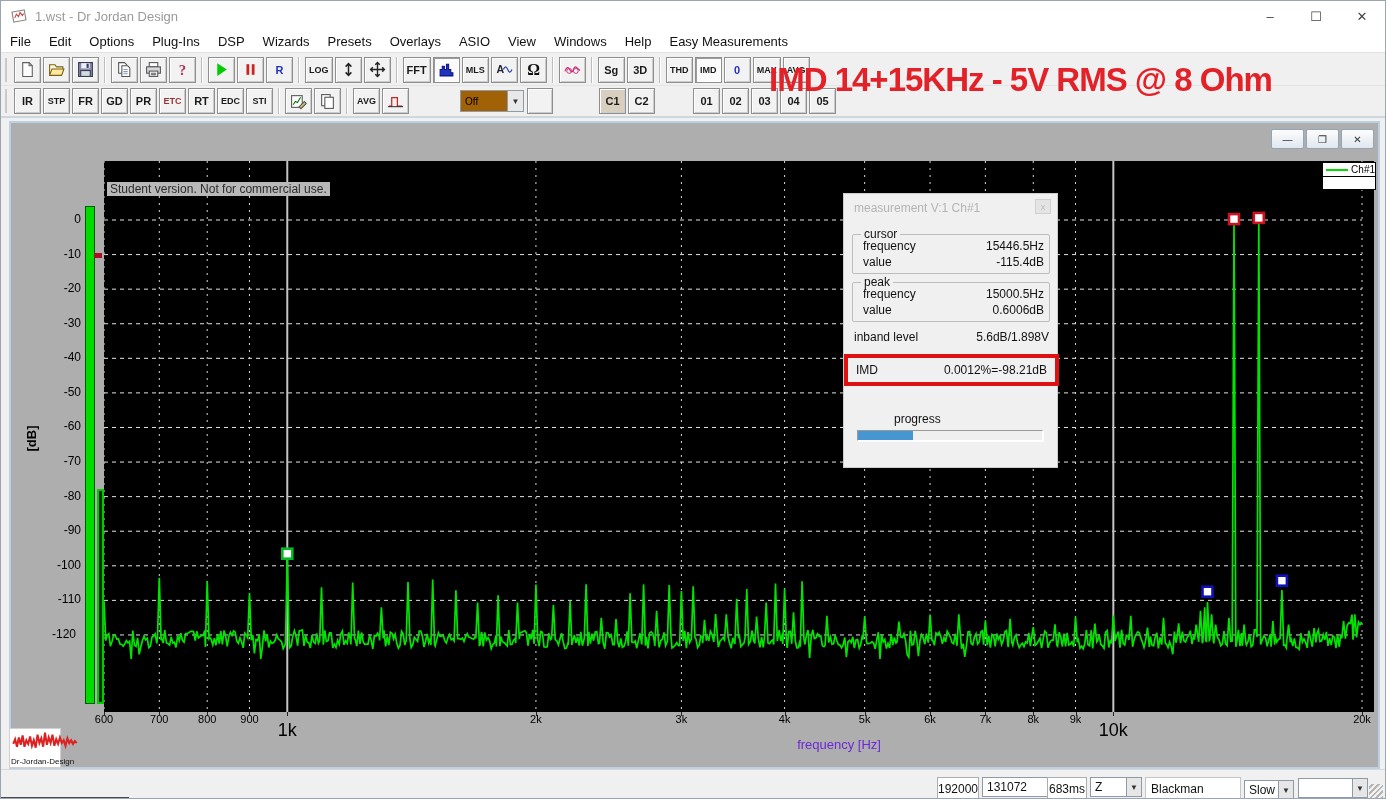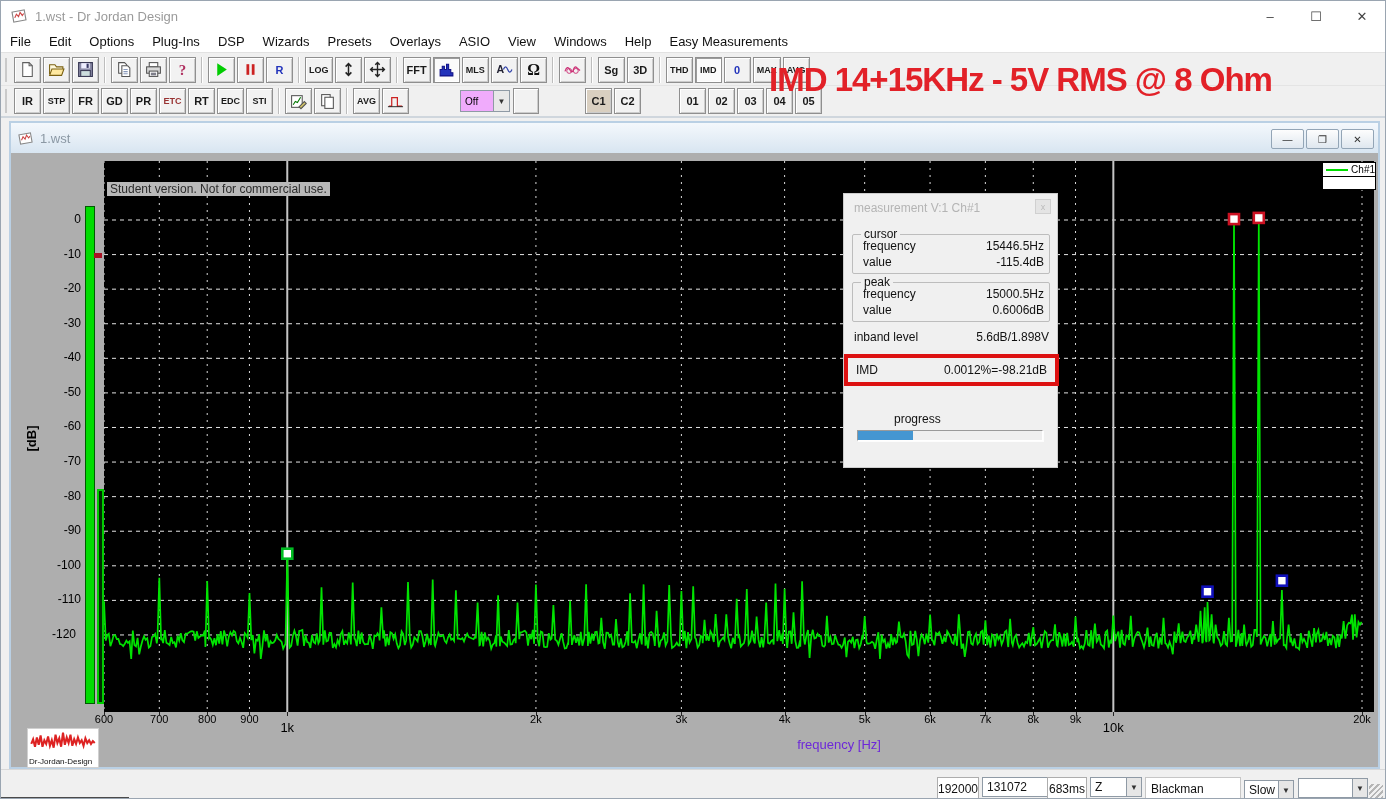--- a/index.html
+++ b/index.html
@@ -34,21 +34,21 @@
   .tb { height:26px; min-width:27px; padding:0 3px; margin:0 1px; background:#f2f2f2;
         border:1px solid #8f8f8f; box-shadow:inset 1px 1px 0 #ffffff, inset -1px -1px 0 #cccccc;
         display:flex; align-items:center; justify-content:center;
         font-size:11px; font-weight:bold; color:#1a1a1a; }
   .tb.pressed { background:#fbfbfb; box-shadow:inset 1px 1px 0 #9c9c9c, inset -1px -1px 0 #ffffff; }
   .tb.tan { background:#d9cfc0; }
   .tb.small { font-size:9px; }
   .tb svg { width:17px; height:17px; }
   .tb.blank { min-width:26px; }
   .tbcombo { height:22px; display:flex; align-items:stretch; margin:0 2px; }
-  .tbcombo .field { width:34px; background:#f0abfc; border:1px solid #8f9aa5; font-size:10px;
+  .tbcombo .field { width:48px; background:#a16207; border:1px solid #8f9aa5; font-size:10px;
                     display:flex; align-items:center; padding-left:4px; }
   .tbcombo .arrow { width:16px; background:#e8e8e8; border:1px solid #8f9aa5; border-left:none;
                     font-size:8px; display:flex; align-items:center; justify-content:center; color:#333; }
 
   #heading { position:absolute; left:768px; top:60px; width:565px; text-align:left;
              font-size:33px; font-weight:bold; letter-spacing:-1px; }
 
   
   #child { position:absolute; left:8px; top:120px; width:1371px; height:648px;
            border:2px solid #bad0e4; background:#aeaeae; }
@@ -61,21 +61,21 @@
           border:1px solid #93a5b6; border-radius:2px; display:flex; align-items:center;
           justify-content:center; font-size:10px; color:#333; }
 
   
   #plot { position:absolute; left:103px; top:160px; width:1270px; height:551px; background:#000; }
   #plot svg { position:absolute; left:0; top:0; }
   #watermark { position:absolute; left:106px; top:181px; background:#b9b9b9; color:#2b2b2b;
                font-size:12px; padding:0 3px; }
   .ytick { position:absolute; width:34px; text-align:right; font-size:12px; color:#000; }
   .xtick { position:absolute; font-size:11px; color:#000; transform:translateX(-50%); }
-  .xtick.major { font-size:13px; }
+  .xtick.major { font-size:18px; }
   .axis-tickmark { position:absolute; width:1px; height:4px; background:#222; top:711px; }
   #ylabel-dB { position:absolute; left:10px; top:430px; font-size:13px; font-weight:bold;
                color:#000; transform:rotate(-90deg); transform-origin:center; width:40px; text-align:center; }
   #xlabel-freq { position:absolute; left:600px; top:736px; width:280px; text-align:right;
                  font-size:13px; color:#6d28d9; }
 
   
   .meter { position:absolute; }
   #meter1 { left:84px; top:205px; width:10px; height:498px; background:#00dc00; border:1px solid #015a01; }
   #meter2 { left:96px; top:488px; width:7px; height:215px; background:#022b02; border:2px solid #00cc00; }
@@ -103,21 +103,21 @@
   #imd-box { position:absolute; left:0px; top:160px; width:215px; height:32px;
              border:4px solid #dd1111; background:#f0f0f0; display:flex; align-items:center;
              justify-content:space-between; padding:0 8px; }
   #progress-label { position:absolute; left:50px; top:218px; }
   #progress-track { position:absolute; left:13px; top:236px; width:186px; height:11px; background:#efefef;
                     border:1px solid #9a9a9a; border-bottom-color:#fff; border-right-color:#fff;
                     box-shadow:1px 1px 0 #fdfdfd; }
   #progress-fill { height:100%; background:#4596d1; }
 
   
-  #logo { position:absolute; left:26px; top:727px; width:72px; height:40px; background:#fff;
+  #logo { position:absolute; left:8px; top:727px; width:52px; height:40px; background:#fff;
           border:1px solid #d0d0d0; }
   #logo-text { position:absolute; left:1px; bottom:1px; font-size:8px; color:#111; white-space:nowrap; }
 
   
   #statusbar { position:absolute; left:0; top:768px; width:100%; height:31px; background:#f0f0f0;
                border-top:1px solid #d9d9d9; font-size:12px; color:#111; }
   .sfield { position:absolute; top:7px; height:24px; background:#fff; border:1px solid #adadad;
             display:flex; align-items:center; justify-content:center; }
   .scombo { position:absolute; top:7px; height:20px; display:flex; }
   .scombo .sfval { background:#fff; border:1px solid #8f9aa5; border-right:none; flex:1;
@@ -315,29 +315,20 @@
       <span class="tb">01</span>
       <span class="tb">02</span>
       <span class="tb">03</span>
       <span class="tb">04</span>
       <span class="tb">05</span>
     </div>
 
   <div id="heading" style="color: rgb(226, 33, 40);">IMD 14+15KHz - 5V RMS @ 8 Ohm</div>
 
   <div id="child">
-    <div id="child-titlebar">
-      <span class="app-icon" id="child-icon"><svg viewBox="0 0 16 16">
-            <g transform="rotate(-10 8 8)">
-              <rect x="2.5" y="3.5" width="11" height="9" fill="#fff" stroke="#888"></rect>
-              <path d="M4 9l2-3 1.5 2.5L9.5 5l1.5 3 1.5-1.5" stroke="#cc4444" fill="none"></path>
-            </g>
-          </svg></span>
-      <span id="child-title-text">1.wst</span>
-    </div>
     <div id="child-controls">
       <span class="cbtn">—</span>
       <span class="cbtn">❐</span>
       <span class="cbtn">✕</span>
     </div>
   </div>
 
   <div id="plot">
       <svg width="1270" height="551" viewBox="0 0 1270 551">
         <line x1="0" y1="59" x2="1258" y2="59" stroke="#e4e4e4" stroke-width="1" stroke-dasharray="4 4"></line>

